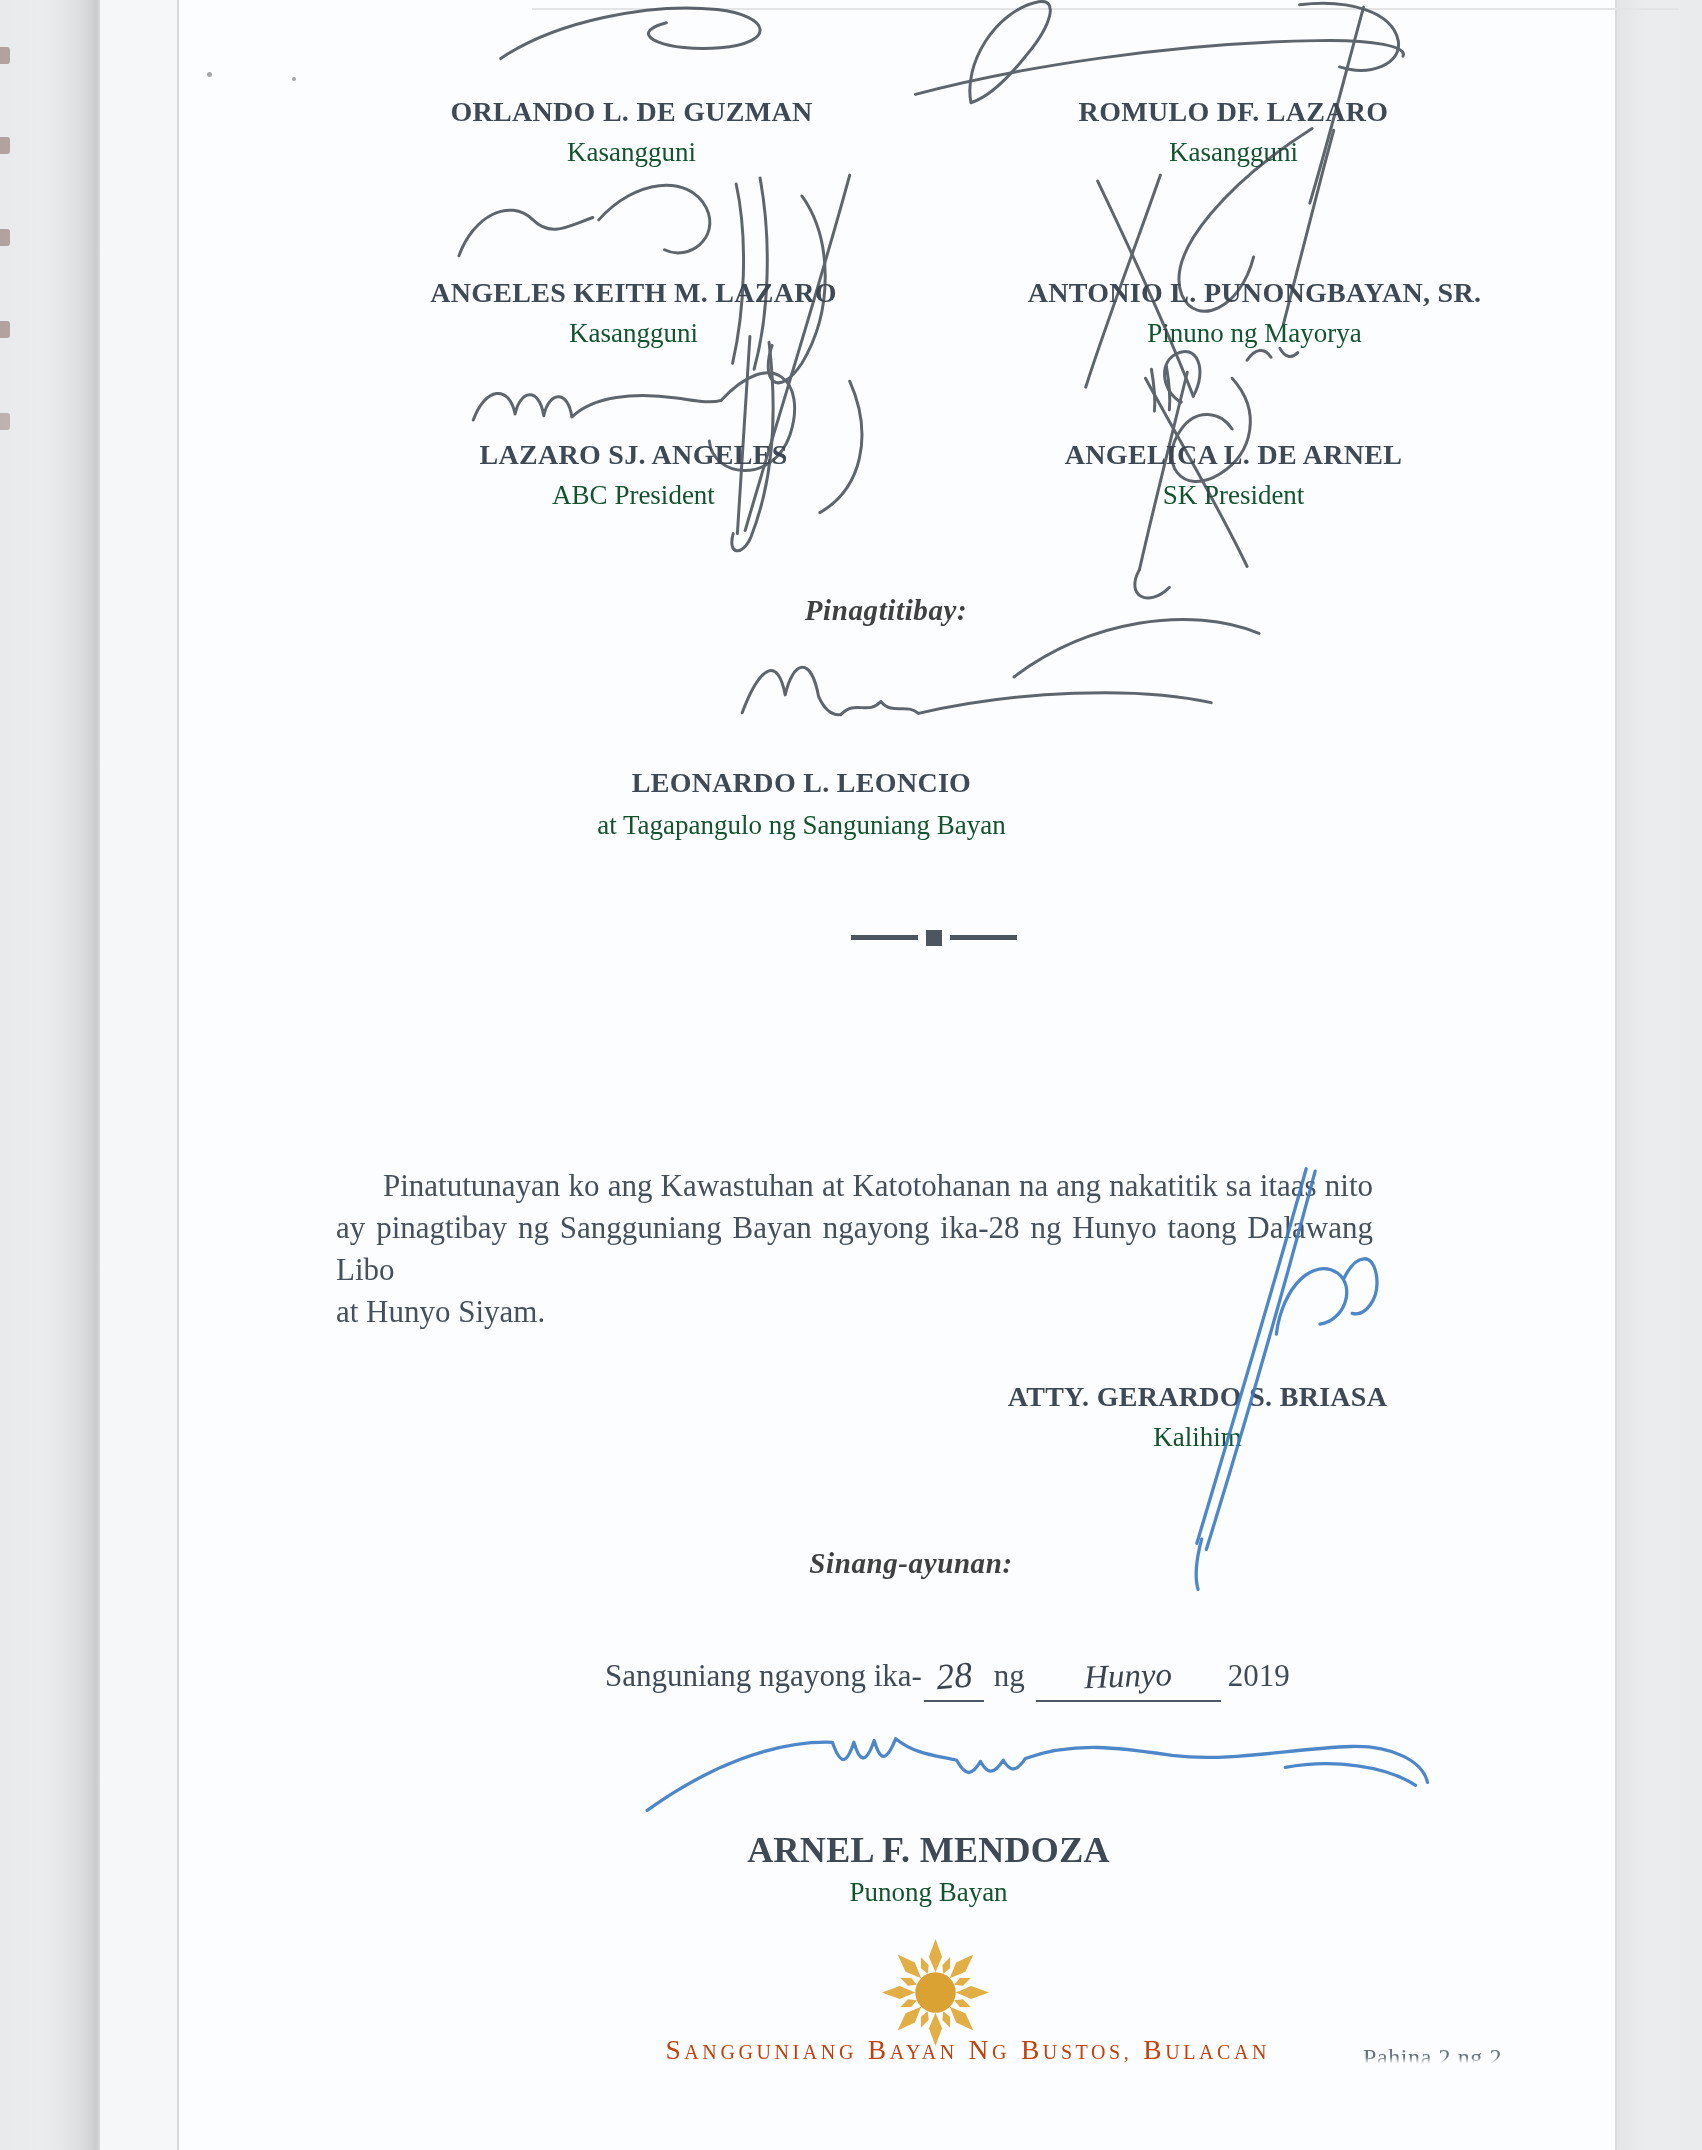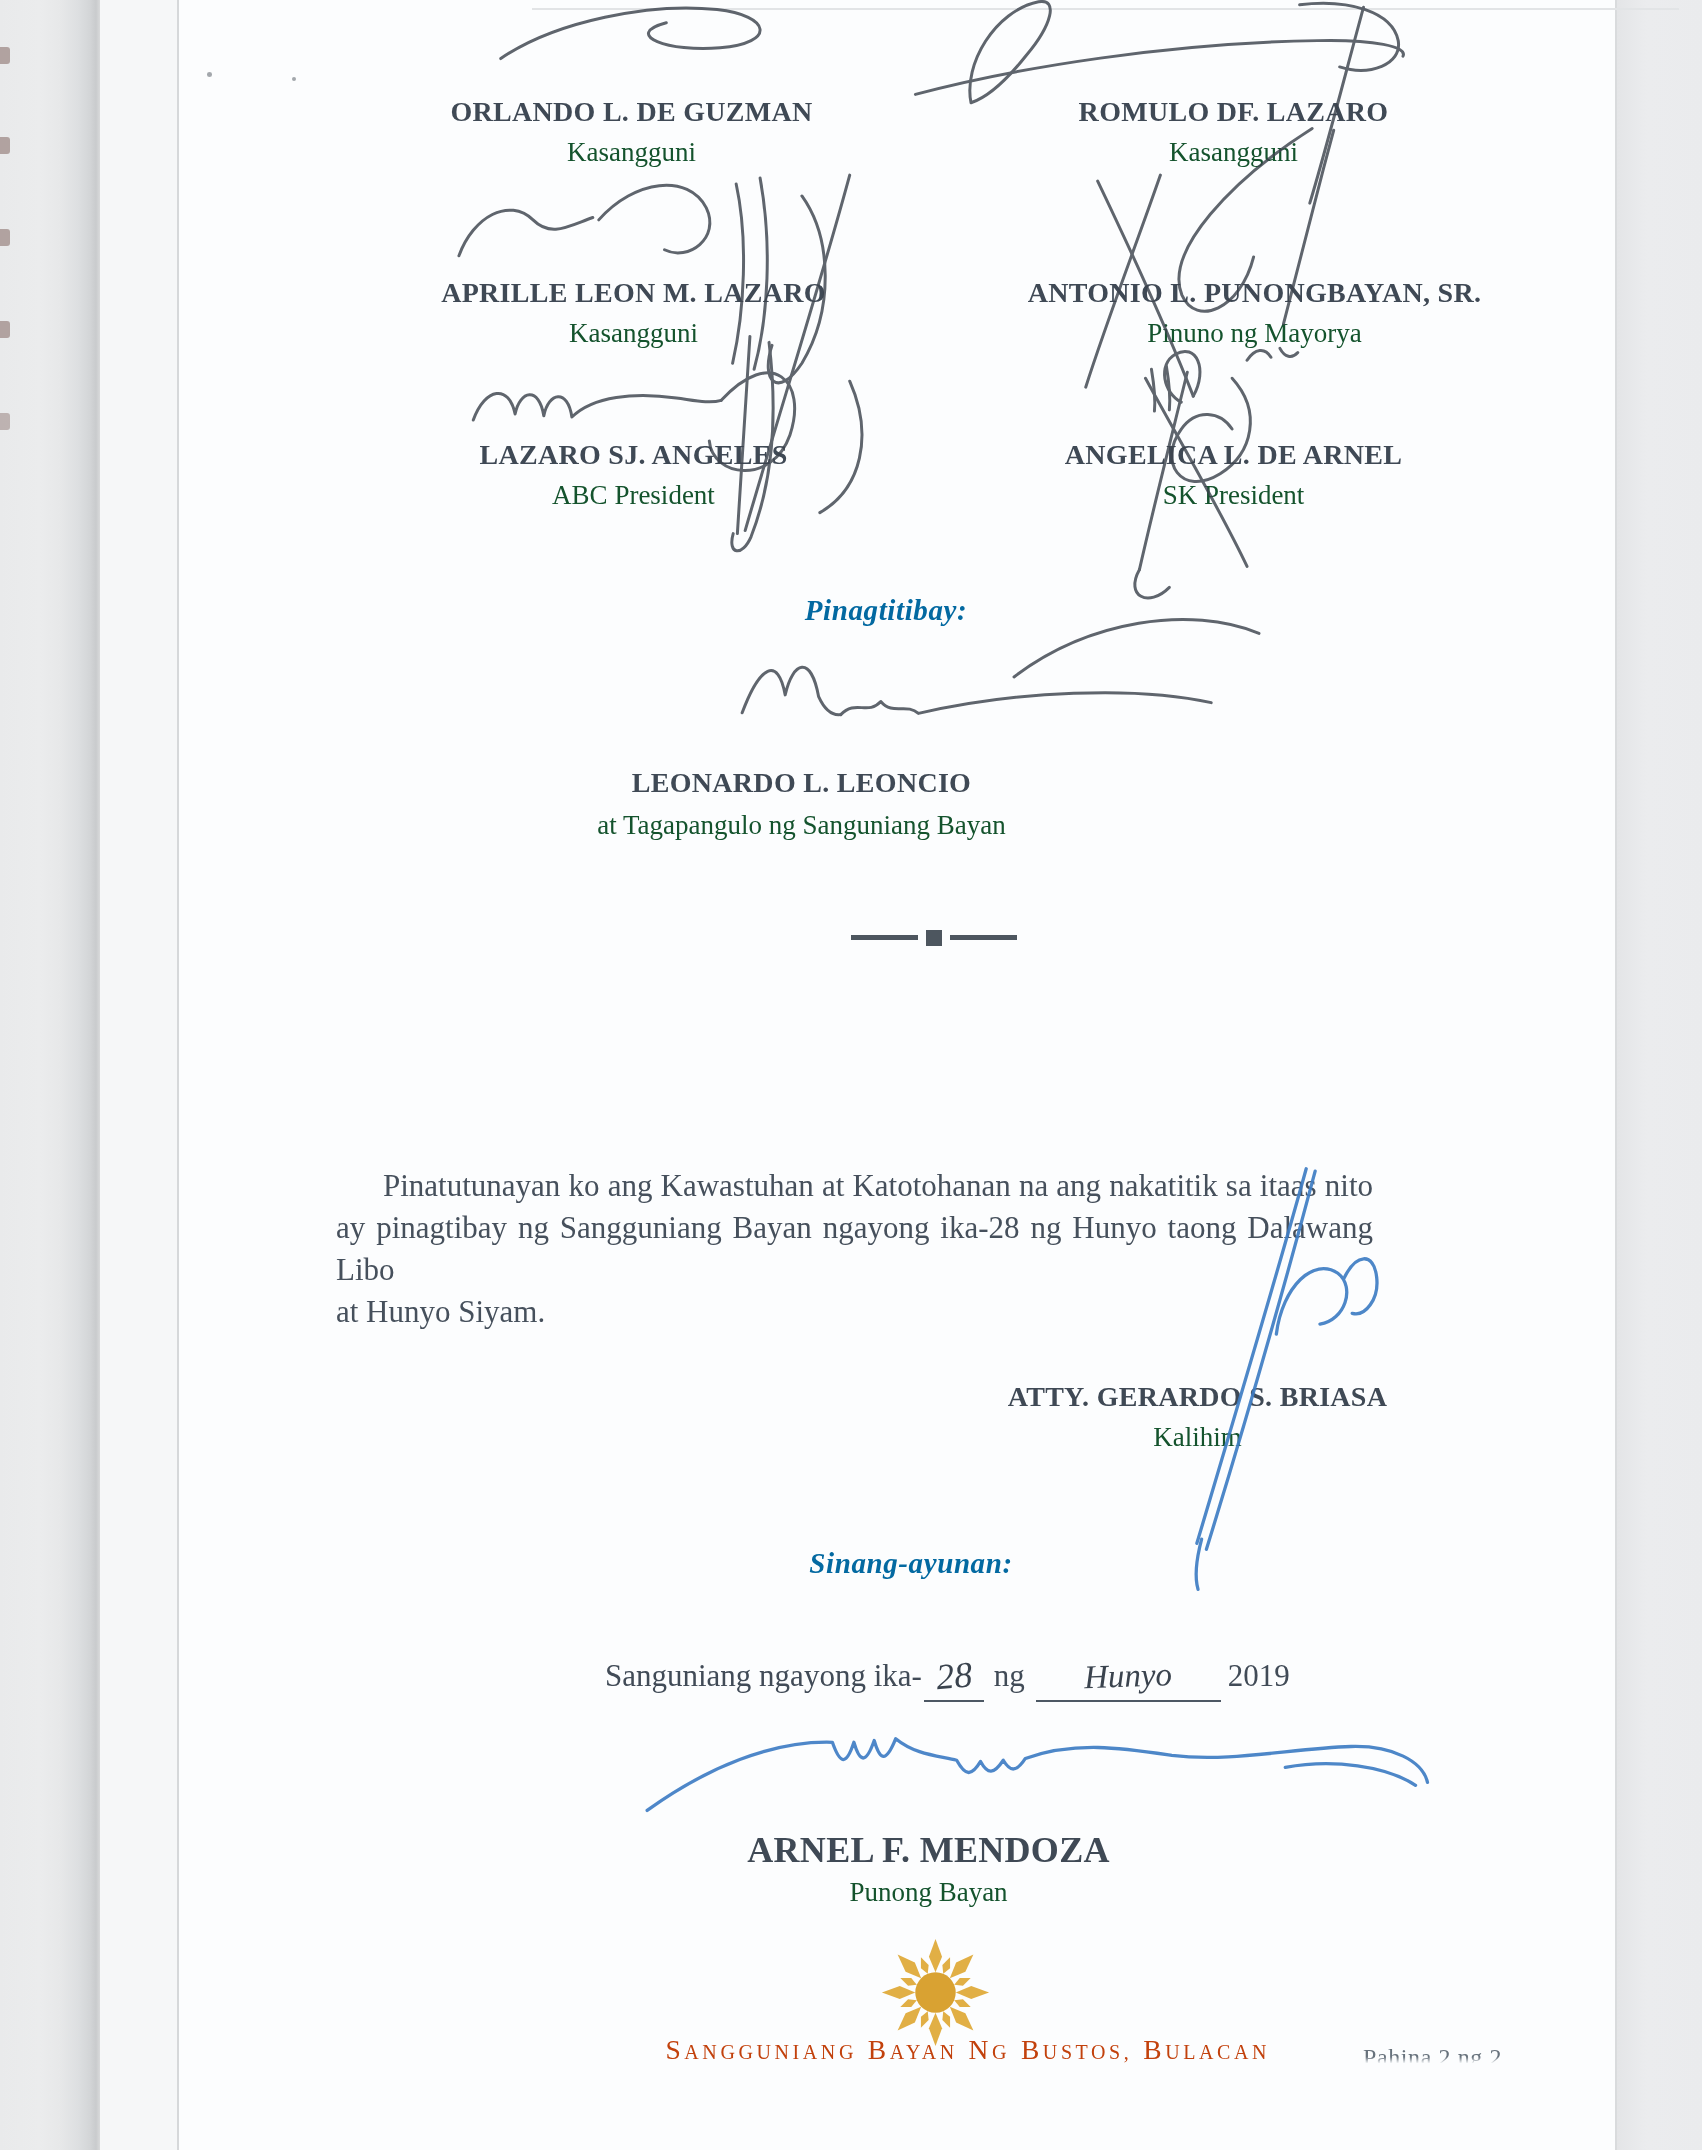--- a/index.html
+++ b/index.html
@@ -17,21 +17,21 @@
     background:linear-gradient(90deg,#e4e5e7 0,#ebecee 35%,#eaebed 100%);}
   .top-artifact{position:absolute;left:532px;top:8.4px;width:1147px;height:1.2px;background:#e2e4e6;}
   .edge-mark{position:absolute;left:0;width:9.6px;height:16.7px;background:#6d4b44;opacity:.45;border-radius:0 3px 3px 0;}
   .speck{position:absolute;background:#5a6068;border-radius:50%;opacity:.55;}
   
   .block{position:absolute;text-align:center;}
   .sig-name{font-weight:bold;font-size:28px;line-height:36px;letter-spacing:0.3px;color:#3f4955;}
   .sig-title{font-size:27px;line-height:33px;margin-top:6px;color:#14532d;}
   .sig-title .tline{line-height:37px;}
   .script-head{position:absolute;text-align:center;font-size:29px;font-weight:bold;font-style:italic;
-    letter-spacing:0.6px;color:#0369a1;}
+    letter-spacing:0.6px;color:#404040;}
   .divider{position:absolute;left:851px;top:930px;display:flex;align-items:center;gap:8.4px;}
   .divider .dash{width:67px;height:4.8px;background:#4d565f;}
   .divider .sq{width:15.5px;height:15.5px;background:#4d565f;}
   .paragraph{position:absolute;left:336px;top:1165px;width:1037px;font-size:31px;line-height:42px;color:#46505c;}
   .pline{text-align:justify;text-align-last:justify;}
   .pline:last-child{text-align-last:left;}
   .pline-first{text-indent:47px;}
   .signdate{position:absolute;left:605px;top:1650px;font-size:31px;line-height:48px;white-space:nowrap;color:#414b57;}
   .slot{display:inline-block;border-bottom:2.4px solid #4d5864;text-align:center;}
   .slot-day{width:60px;margin:0 9.6px 0 2.4px;}
@@ -71,21 +71,21 @@
 
   <div class="block" style="left:333px;top:94px;width:597px">
     <div class="sig-name">ORLANDO L. DE GUZMAN</div>
     <div class="sig-title">Kasangguni</div>
   </div>
   <div class="block" style="left:935px;top:94px;width:597px">
     <div class="sig-name">ROMULO DF. LAZARO</div>
     <div class="sig-title">Kasangguni</div>
   </div>
   <div class="block" style="left:335px;top:275px;width:597px">
-    <div class="sig-name">APRILLE LEON M. LAZARO</div>
+    <div class="sig-name">ANGELES KEITH M. LAZARO</div>
     <div class="sig-title">Kasangguni</div>
   </div>
   <div class="block" style="left:956px;top:275px;width:597px">
     <div class="sig-name">ANTONIO L. PUNONGBAYAN, SR.</div>
     <div class="sig-title">Pinuno ng Mayorya</div>
   </div>
   <div class="block" style="left:335px;top:437px;width:597px">
     <div class="sig-name">LAZARO SJ. ANGELES</div>
     <div class="sig-title">ABC President</div>
   </div>

